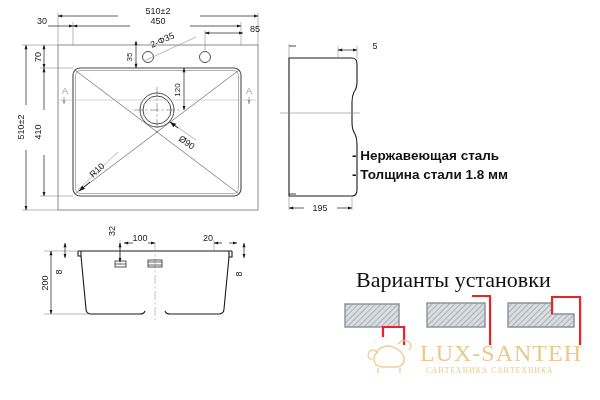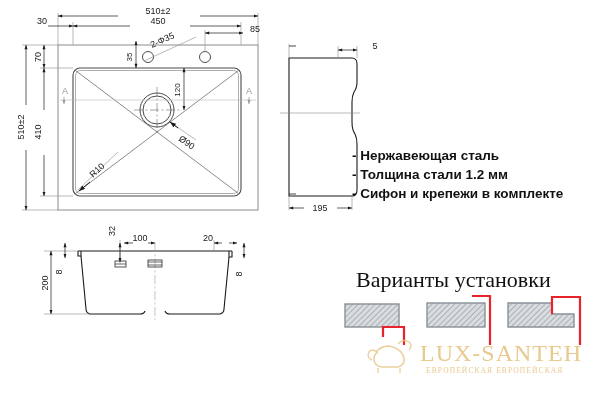--- a/index.html
+++ b/index.html
@@ -228,24 +228,23 @@
     <g opacity="0.85">
       <path d="M376,352 Q383,344 393,347 Q402,350 404,358 Q405,365 398,367 L382,367 Q374,366 374,359 Q374,354 378,352" fill="none" stroke="#e8c98e" stroke-width="1.6"></path>
       <path d="M372,360 Q366,357 369,352 Q372,348 377,352" fill="none" stroke="#e8c98e" stroke-width="1.4"></path>
       <path d="M398,344 Q403,338 409,342 Q413,346 409,350" fill="none" stroke="#e8c98e" stroke-width="1.4"></path>
       <path d="M378,368 L378,373 M400,368 L400,373" stroke="#e8c98e" stroke-width="1.4"></path>
     </g>
   </svg>
 
   <div id="features">
     <span class="feat">- Нержавеющая сталь</span>
-    <span class="feat">- Толщина стали 1.2 мм</span>
-    <span class="feat">- Сифон и крепежи в комплекте</span>
+    <span class="feat">- Толщина стали 1.8 мм</span>
   </div>
 
   <div id="install-title">Варианты установки</div>
 
   <div id="logo">
     <div id="logo-name">LUX-SANTEH</div>
-    <div id="logo-sub">ЕВРОПЕЙСКАЯ ЕВРОПЕЙСКАЯ</div>
+    <div id="logo-sub">САНТЕХНИКА САНТЕХНИКА</div>
   </div>
 
 </div>
 
 </body></html>

